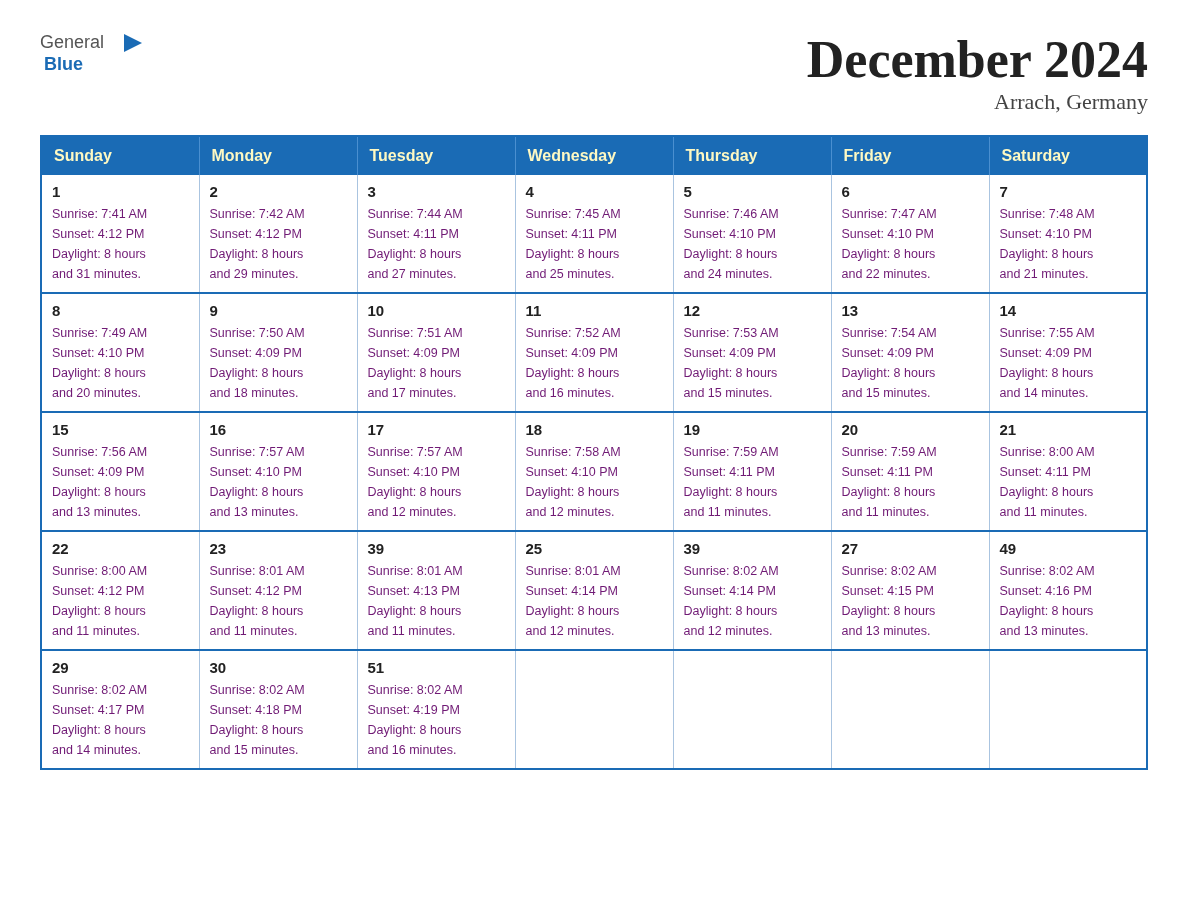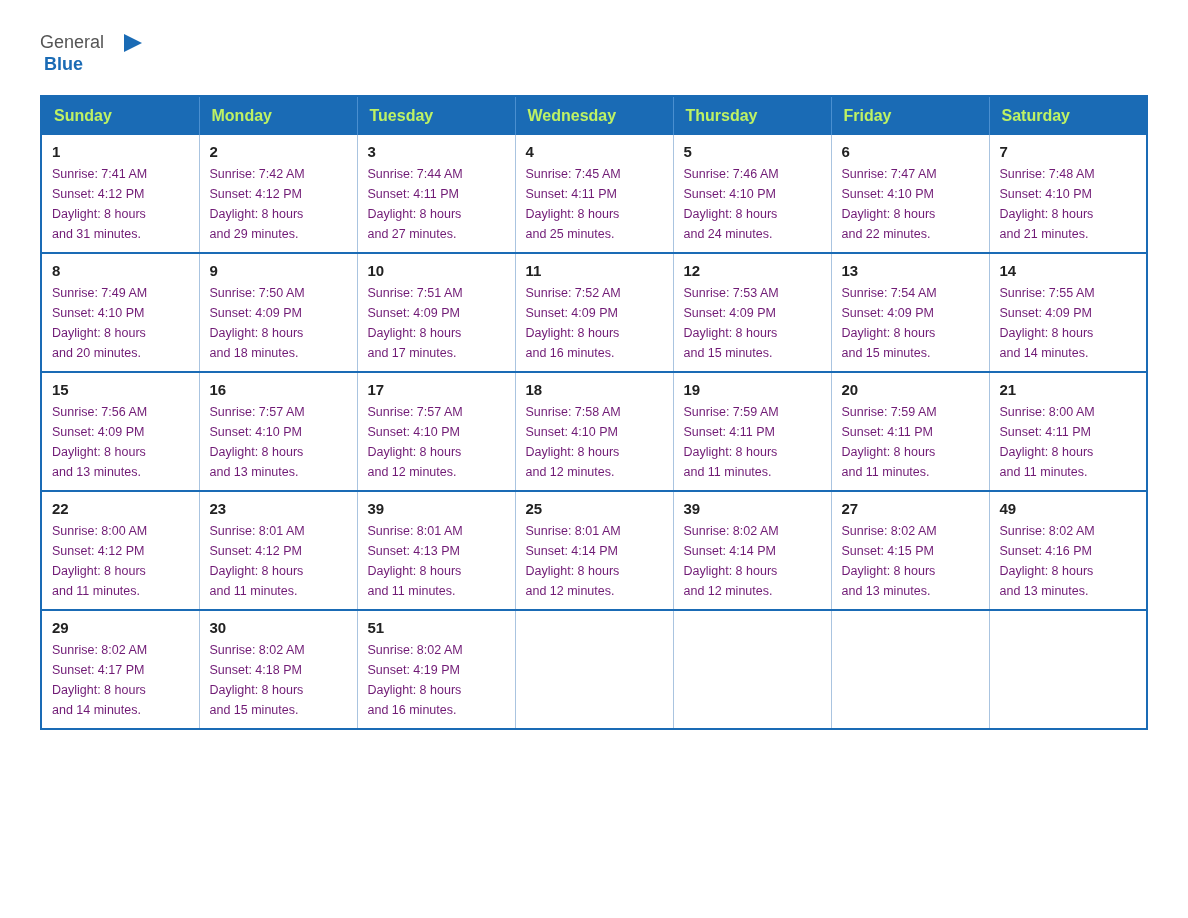--- a/index.html
+++ b/index.html
@@ -40,21 +40,21 @@
       color: #444;
       font-family: Georgia, serif;
     }
     .calendar {
       width: 100%;
       border-collapse: collapse;
       border: 2px solid #1a6bb5;
     }
     .calendar thead tr th {
       background-color: #1a6bb5;
-      color: #bef264;
+      color: #fef9c3;
       font-size: 16px;
       font-weight: bold;
       padding: 10px 12px;
       text-align: left;
       border-right: 1px solid #4a8fd0;
     }
     .calendar thead tr th:last-child {
       border-right: none;
     }
     .calendar tbody tr td {
@@ -108,20 +108,24 @@
     <div class="logo-top">
       <span class="logo-general-text">General</span>
       <svg width="22" height="22" viewBox="0 0 22 22" style="margin-left:2px; margin-top:2px;">
         <polygon points="2,2 20,11 2,20" fill="#1a6bb5"></polygon>
       </svg>
     </div>
     <div>
       <span class="logo-blue-text" style="margin-left:4px;">Blue</span>
     </div>
   </div>
+  <div class="title-section">
+    <h1>December 2024</h1>
+    <h2>Arrach, Germany</h2>
+  </div>
 </div>
 
 <table class="calendar">
   <thead>
     <tr>
     <th>Sunday</th>
         <th>Monday</th>
         <th>Tuesday</th>
         <th>Wednesday</th>
         <th>Thursday</th>

